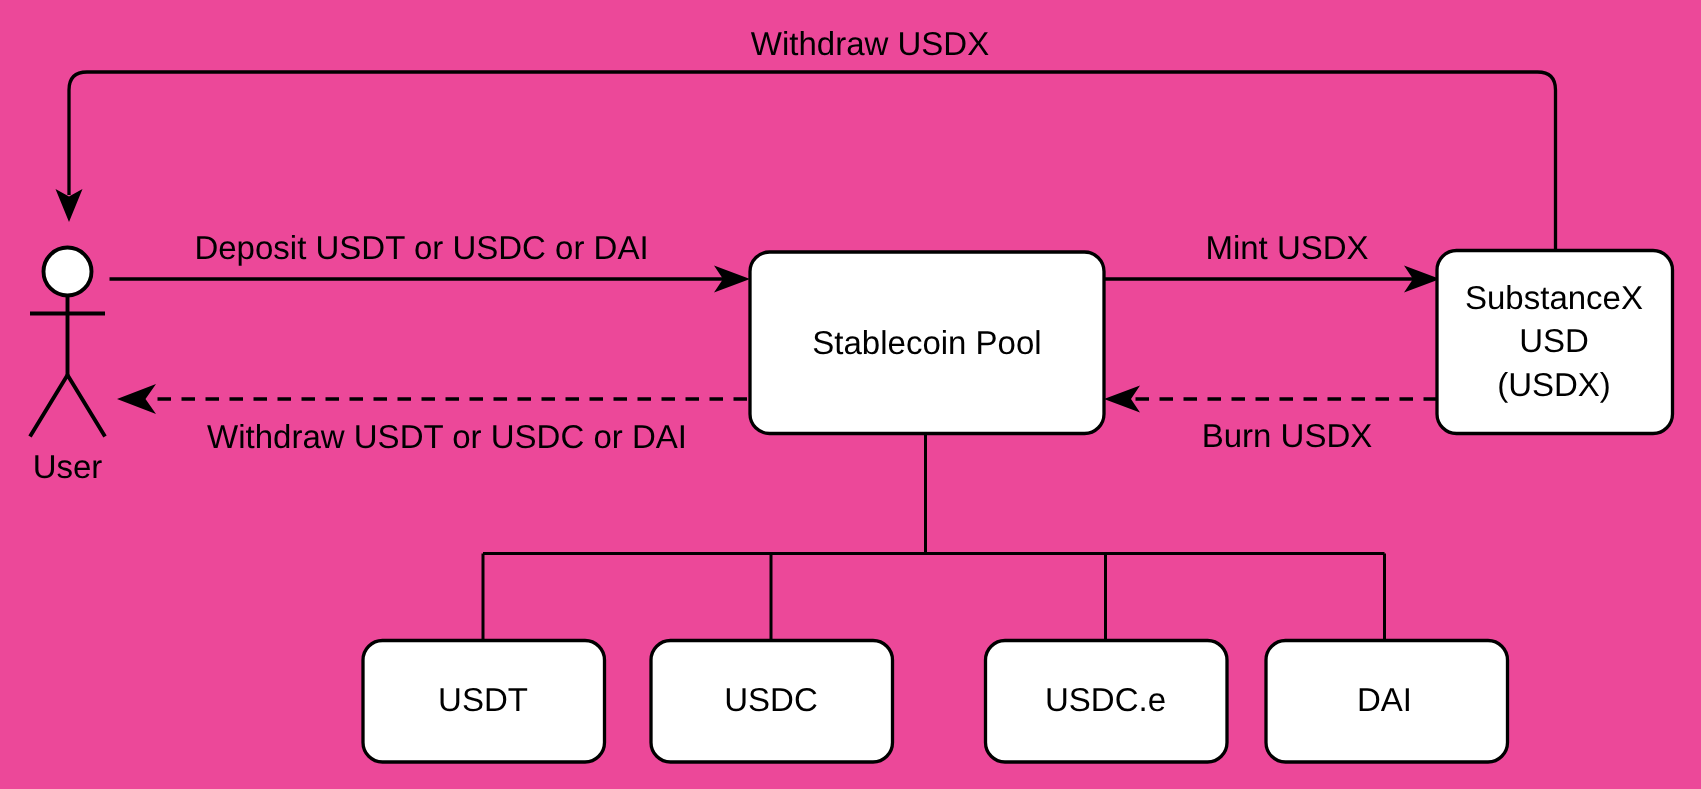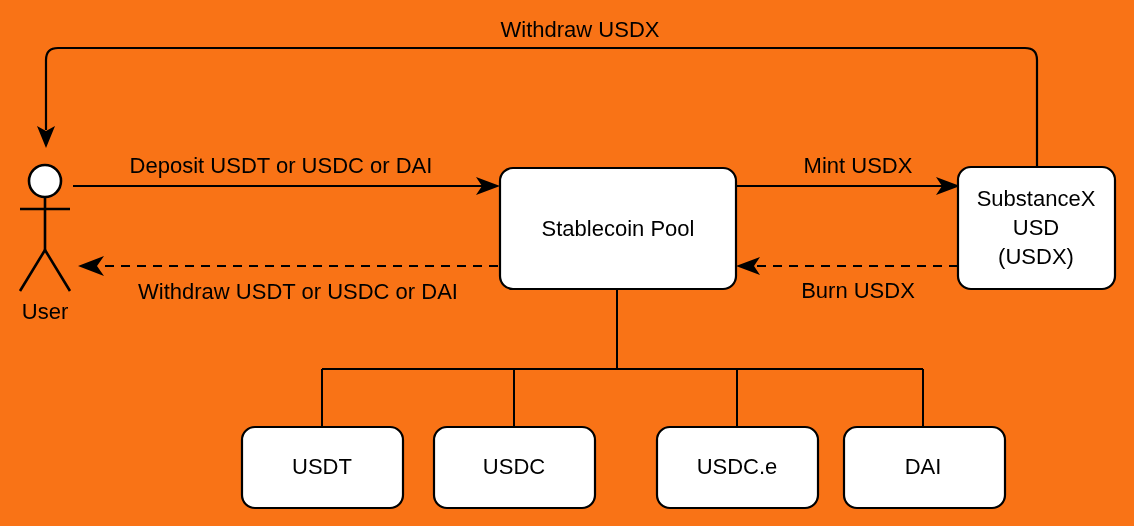--- a/index.html
+++ b/index.html
@@ -7,21 +7,21 @@
     padding: 0;
     background: #ffffff;
   }
   body {
     font-family: "Liberation Sans", sans-serif;
   }
   #canvas {
     position: relative;
     width: 1134px;
     height: 526px;
-    background: #f97316;
+    background: #ec4899;
     overflow: hidden;
   }
   #diagram-svg {
     position: absolute;
     left: 0;
     top: 0;
     width: 1134px;
     height: 526px;
   }
   .node-box {

